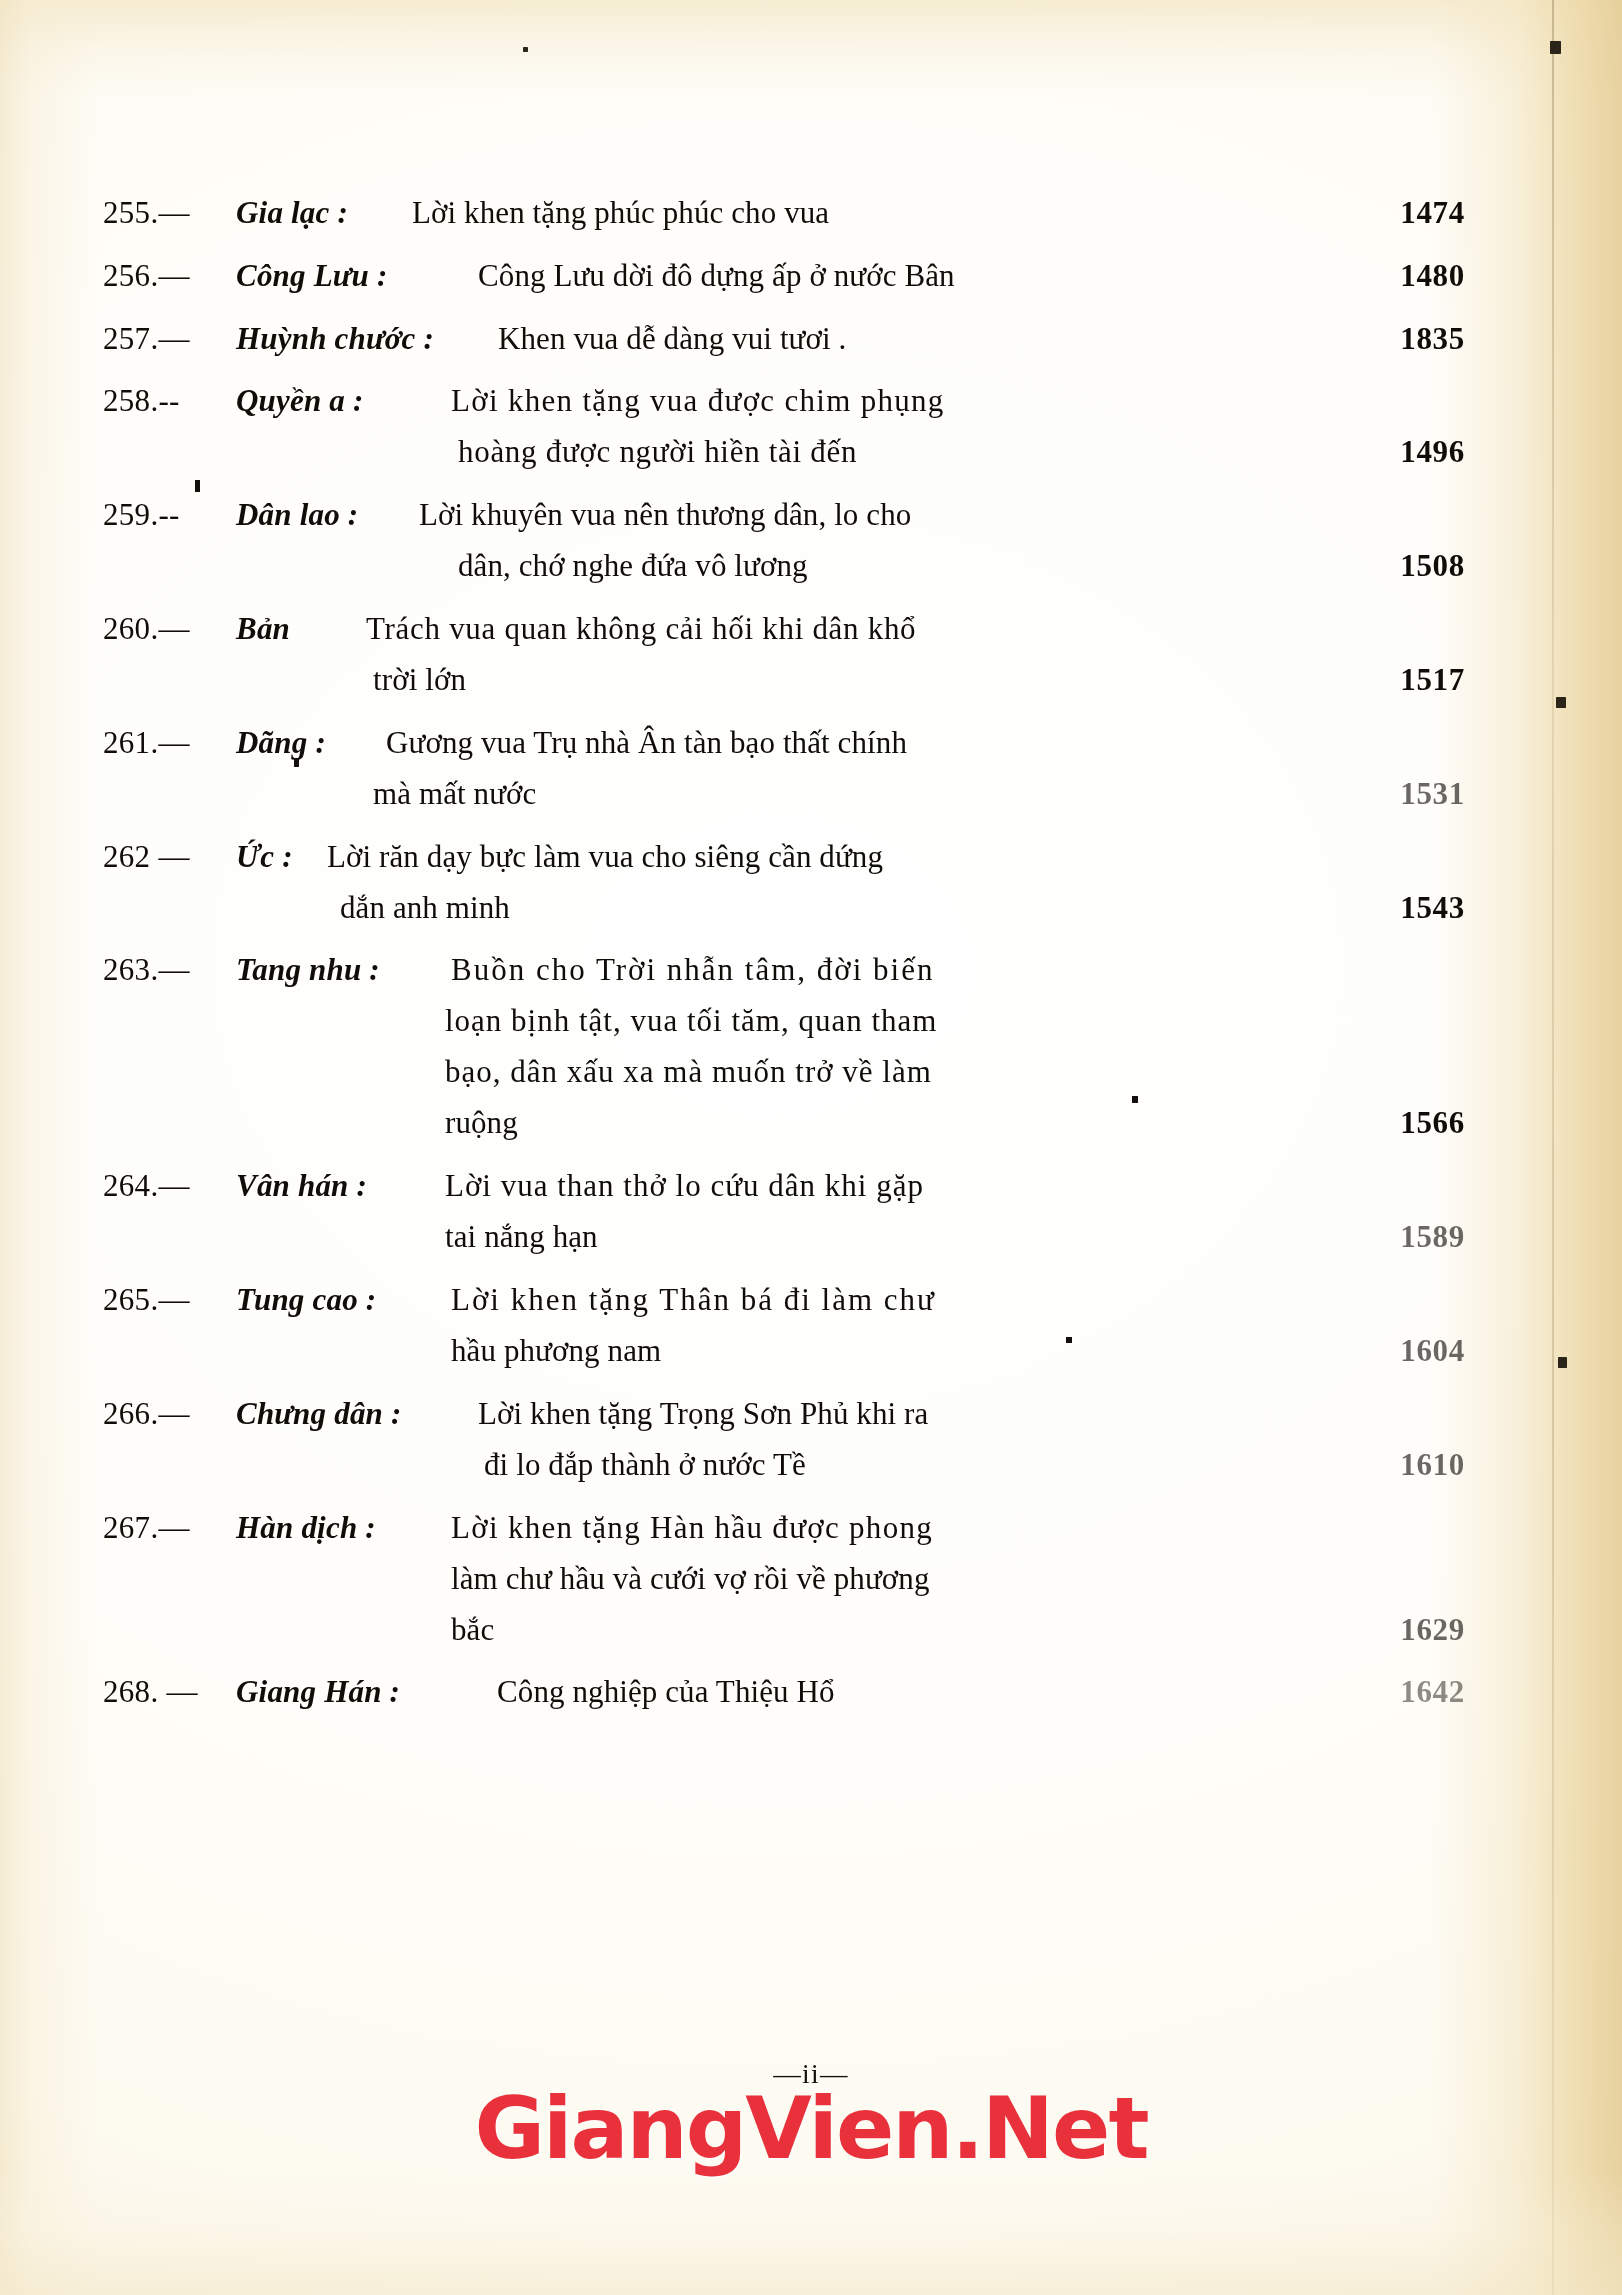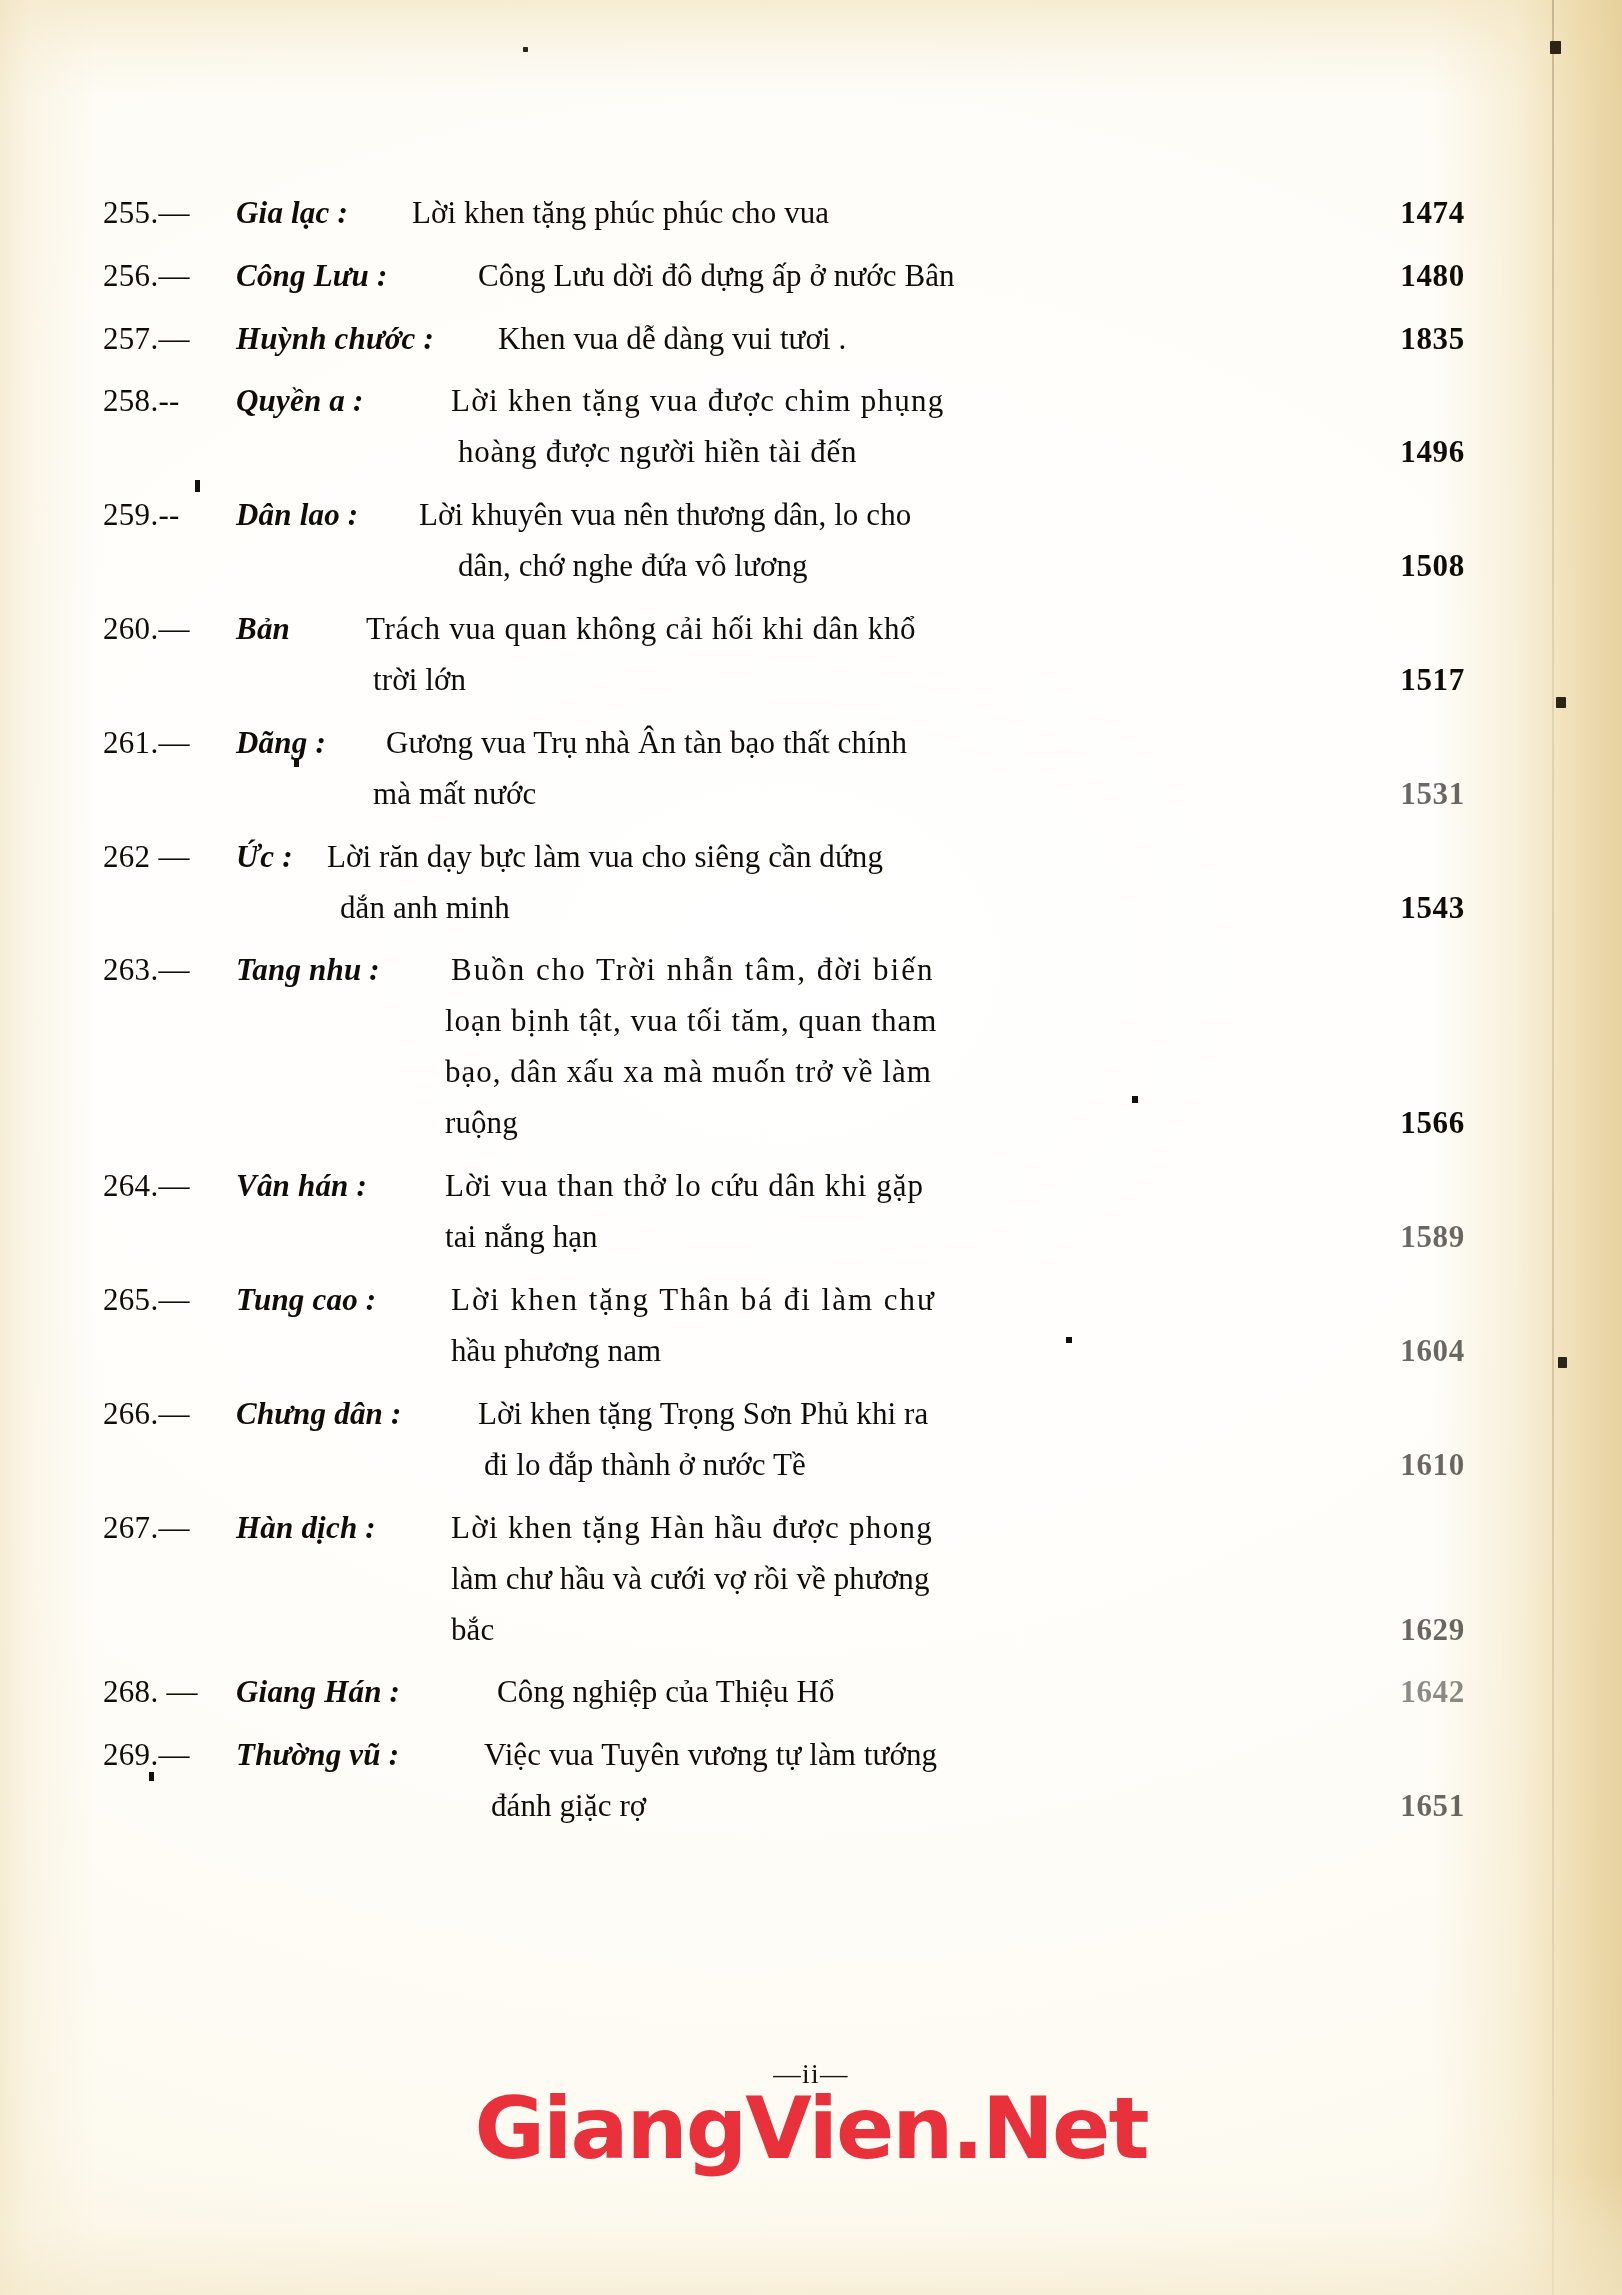--- a/index.html
+++ b/index.html
@@ -340,32 +340,20 @@
 
     <div class="entry">
       <span class="line">
         <span class="num">268. —</span>
         <span class="title">Giang Hán :</span>
         <span class="desc" style="left:497px;">Công nghiệp của Thiệu Hổ</span>
         <span class="pg faint2">1642</span>
       </span>
     </div>
 
-    <div class="entry">
-      <span class="line">
-        <span class="num">269.—</span>
-        <span class="title">Thường vũ :</span>
-        <span class="desc" style="left:484px;">Việc vua Tuyên vương tự làm tướng</span>
-      </span>
-      <span class="line cont">
-        <span class="desc" style="left:491px;">đánh giặc rợ</span>
-        <span class="pg faint">1651</span>
-      </span>
-      <span class="inkdot" style="left:149px; top:43px; width:5.2px; height:9.2px;"></span>
-    </div>
 
   </div>
 
   <div id="footer-marker">—ii—</div>
 
   <div id="watermark">GiangVien.Net</div>
 
 </div>
 
 

